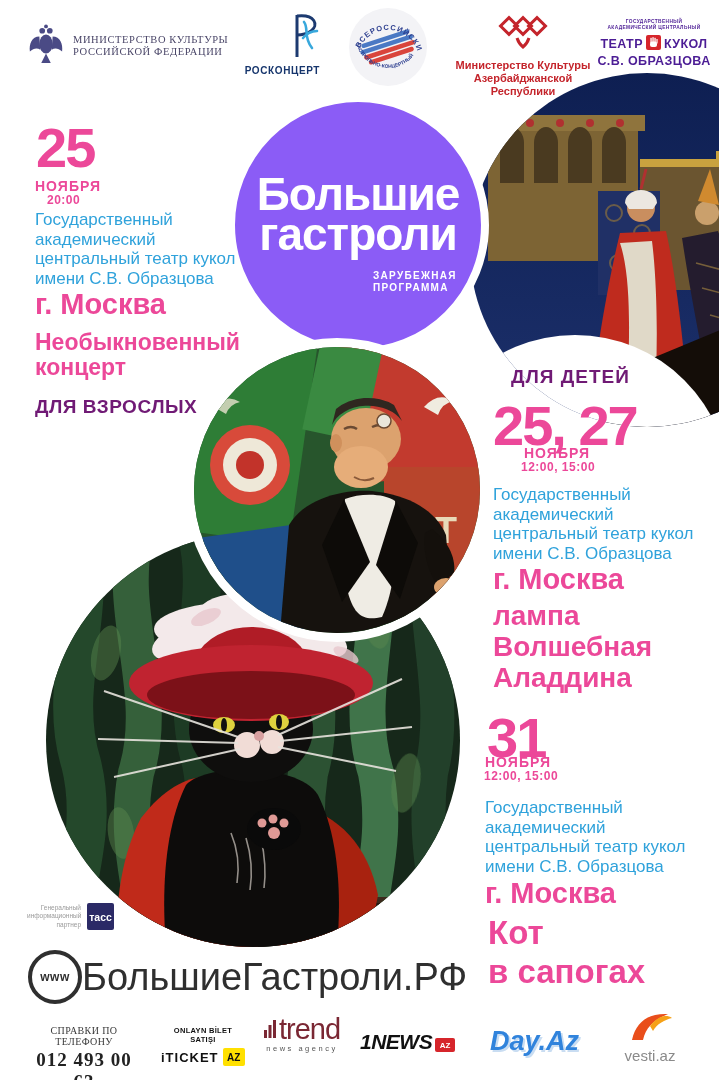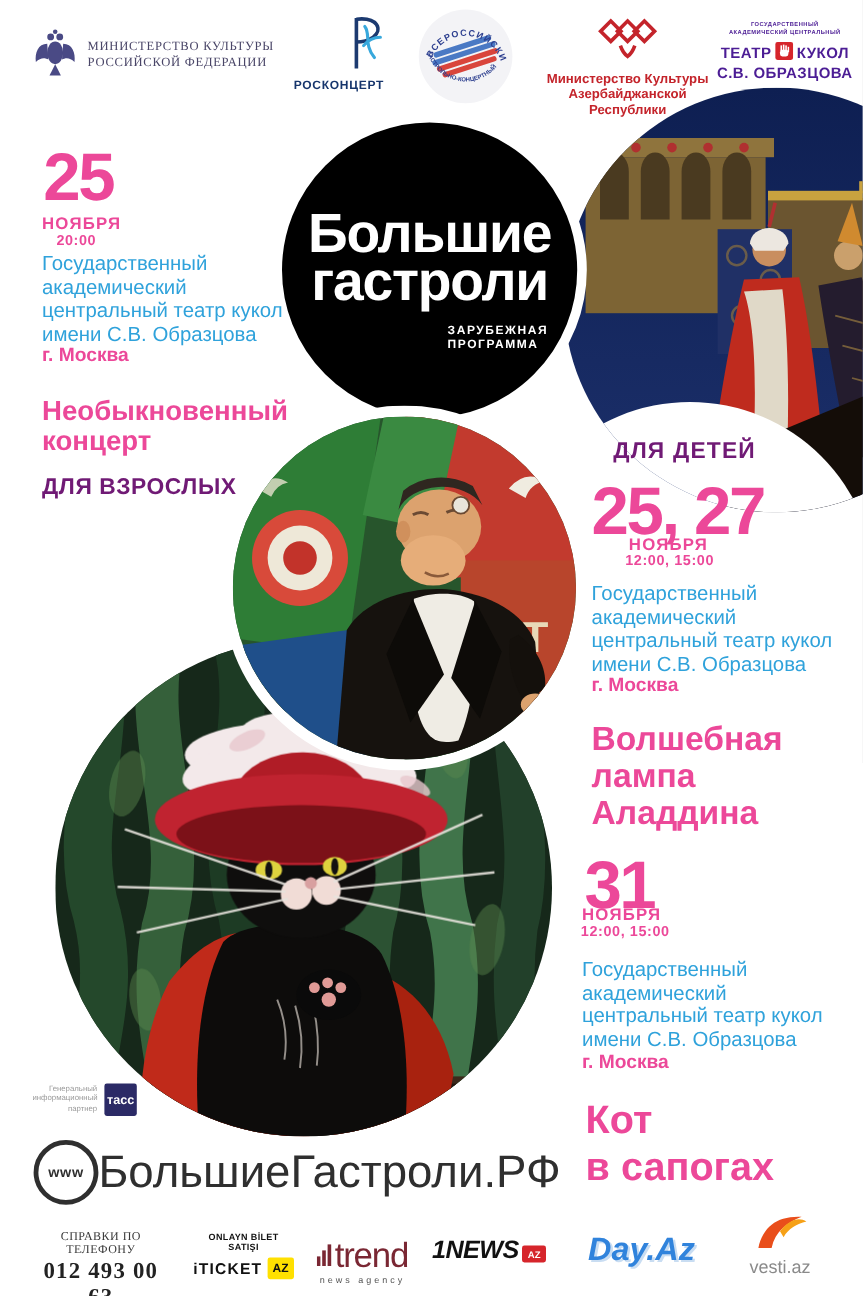--- a/index.html
+++ b/index.html
@@ -19,38 +19,38 @@
   .logo-obr{left:595px;top:19px;width:118px;text-align:center;color:#4c1d95;}
   .logo-obr .small{font-size:4.8px;font-weight:bold;line-height:6px;letter-spacing:.4px;}
   .logo-obr .main{display:flex;justify-content:center;align-items:center;gap:3px;margin-top:4px;
                   font-size:12.5px;font-weight:bold;letter-spacing:.4px;}
   .logo-obr .l2{font-size:12.5px;font-weight:bold;letter-spacing:.4px;margin-top:1px;}
 
   
   .photo{border-radius:50%;overflow:hidden;}
   .ph-aladdin{left:470px;top:73px;width:354px;height:354px;z-index:1;}
   .circle-blue{left:227px;top:94px;width:262px;height:262px;border-radius:50%;
-               background:#000000;border:8px solid #fff;box-sizing:border-box;z-index:2;}
+               background:#8b5cf6;border:8px solid #fff;box-sizing:border-box;z-index:2;}
   .ph-cat{left:37px;top:524px;width:414px;height:414px;border:9px solid #fff;z-index:3;}
   .ph-cond{left:185px;top:338px;width:286px;height:286px;border:9px solid #fff;z-index:4;}
   .bite{position:absolute;left:-50px;top:262px;width:310px;height:310px;border-radius:50%;background:#fff;}
 
   .circle-blue .t1,.circle-blue .t2{font-size:46px;font-weight:bold;color:#fff;line-height:40px;
       letter-spacing:-1px;text-align:center;}
   .circle-blue .t1{margin-top:72px;}
   .circle-blue .sub{position:absolute;left:138px;top:168px;font-size:10px;font-weight:bold;
       color:#fff;letter-spacing:1.3px;line-height:12px;}
 
   
   .blue{color:#ec4899;}
   .num{font-size:56px;font-weight:bold;letter-spacing:-2px;line-height:1;z-index:5;}
   .month{font-size:14px;font-weight:bold;letter-spacing:1px;z-index:5;}
   .time{font-size:12px;font-weight:bold;letter-spacing:.5px;z-index:5;}
   .venue{font-size:17px;color:#2fa2db;line-height:19.5px;z-index:5;}
-  .city{font-size:16px;font-weight:bold;z-index:5;}
+  .city{font-size:29px;font-weight:bold;z-index:5;}
   .red{color:#701a75;font-weight:bold;z-index:5;}
   .show-t{font-weight:bold;z-index:5;}
 
   
   .tass{left:27px;top:903px;display:flex;align-items:center;gap:6px;z-index:5;}
   .tass .ptxt{width:54px;text-align:right;font-size:6.5px;color:#9a9a9a;line-height:8.5px;}
   .tass .sq{width:27px;height:27px;background:#2b2a66;border-radius:2px;display:flex;
             align-items:center;justify-content:center;color:#fff;font-size:10.5px;font-weight:bold;}
   .site{left:28px;top:950px;display:flex;align-items:center;z-index:6;}
   .site .www{width:46px;height:46px;border:4px solid #2f2f2f;border-radius:50%;display:flex;
@@ -61,21 +61,21 @@
   
   .phone{left:26px;top:1025px;width:116px;text-align:center;font-family:"Liberation Serif",serif;z-index:5;}
   .phone .lbl{font-size:10px;color:#3a3a3a;letter-spacing:.4px;}
   .phone .num2{font-size:19px;font-weight:bold;color:#222;letter-spacing:1px;margin-top:2px;}
   .iticket{left:161px;top:1026px;width:84px;text-align:center;z-index:5;}
   .iticket .lbl{font-size:7.5px;font-weight:bold;color:#111;letter-spacing:.3px;}
   .iticket .row{display:flex;align-items:center;justify-content:center;gap:4px;margin-top:4px;}
   .iticket .nm{font-size:13px;font-weight:bold;color:#111;letter-spacing:1px;}
   .iticket .az{width:24px;height:18px;background:#ffe000;border-radius:2px;display:flex;
                align-items:center;justify-content:center;font-size:10px;font-weight:bold;color:#111;}
-  .trend{left:263px;top:1016px;width:78px;text-align:center;z-index:5;margin-top:18px;}
+  .trend{left:263px;top:1016px;width:78px;text-align:center;z-index:5;}
   .trend .row{display:flex;align-items:flex-end;justify-content:center;gap:2px;}
   .trend .nm{font-size:29px;color:#7a2733;letter-spacing:-1px;line-height:26px;}
   .trend .sub{font-size:7.5px;letter-spacing:2.5px;color:#555;margin-top:2px;}
   .onenews{left:360px;top:1030px;display:flex;align-items:flex-end;gap:3px;z-index:5;}
   .onenews .nm{font-size:21px;font-weight:bold;font-style:italic;color:#111;letter-spacing:-.5px;}
   .onenews .az{width:20px;height:14px;background:#d6252b;border-radius:2px;display:flex;
                align-items:center;justify-content:center;font-size:8px;font-weight:bold;color:#fff;margin-bottom:2px;}
   .dayaz{left:490px;top:1026px;font-size:27px;font-weight:bold;font-style:italic;color:#3083dc;
          text-shadow:2px 2px 0 #c9ddf2;z-index:5;}
   .vesti{left:614px;top:1010px;width:72px;text-align:center;z-index:5;}
@@ -359,22 +359,22 @@
   <div class="abs blue month" style="left:524px;top:445px;">НОЯБРЯ</div>
   <div class="abs blue time" style="left:521px;top:460px;">12:00, 15:00</div>
   <div class="abs venue" style="left:493px;top:485px;">
     <div>Государственный</div>
     <div>академический</div>
     <div>центральный театр кукол</div>
     <div>имени С.В. Образцова</div>
   </div>
   <div class="abs blue city" style="left:493px;top:563px;">г. Москва</div>
   <div class="abs blue show-t" style="left:493px;top:600px;font-size:28px;line-height:31px;">
+    <div>лампа</div>
     <div>Волшебная</div>
-    <div>лампа</div>
     <div>Аладдина</div>
   </div>
 
   <div class="abs blue num" style="left:487px;top:710px;">31</div>
   <div class="abs blue month" style="left:485px;top:754px;">НОЯБРЯ</div>
   <div class="abs blue time" style="left:484px;top:769px;">12:00, 15:00</div>
   <div class="abs venue" style="left:485px;top:798px;">
     <div>Государственный</div>
     <div>академический</div>
     <div>центральный театр кукол</div>

